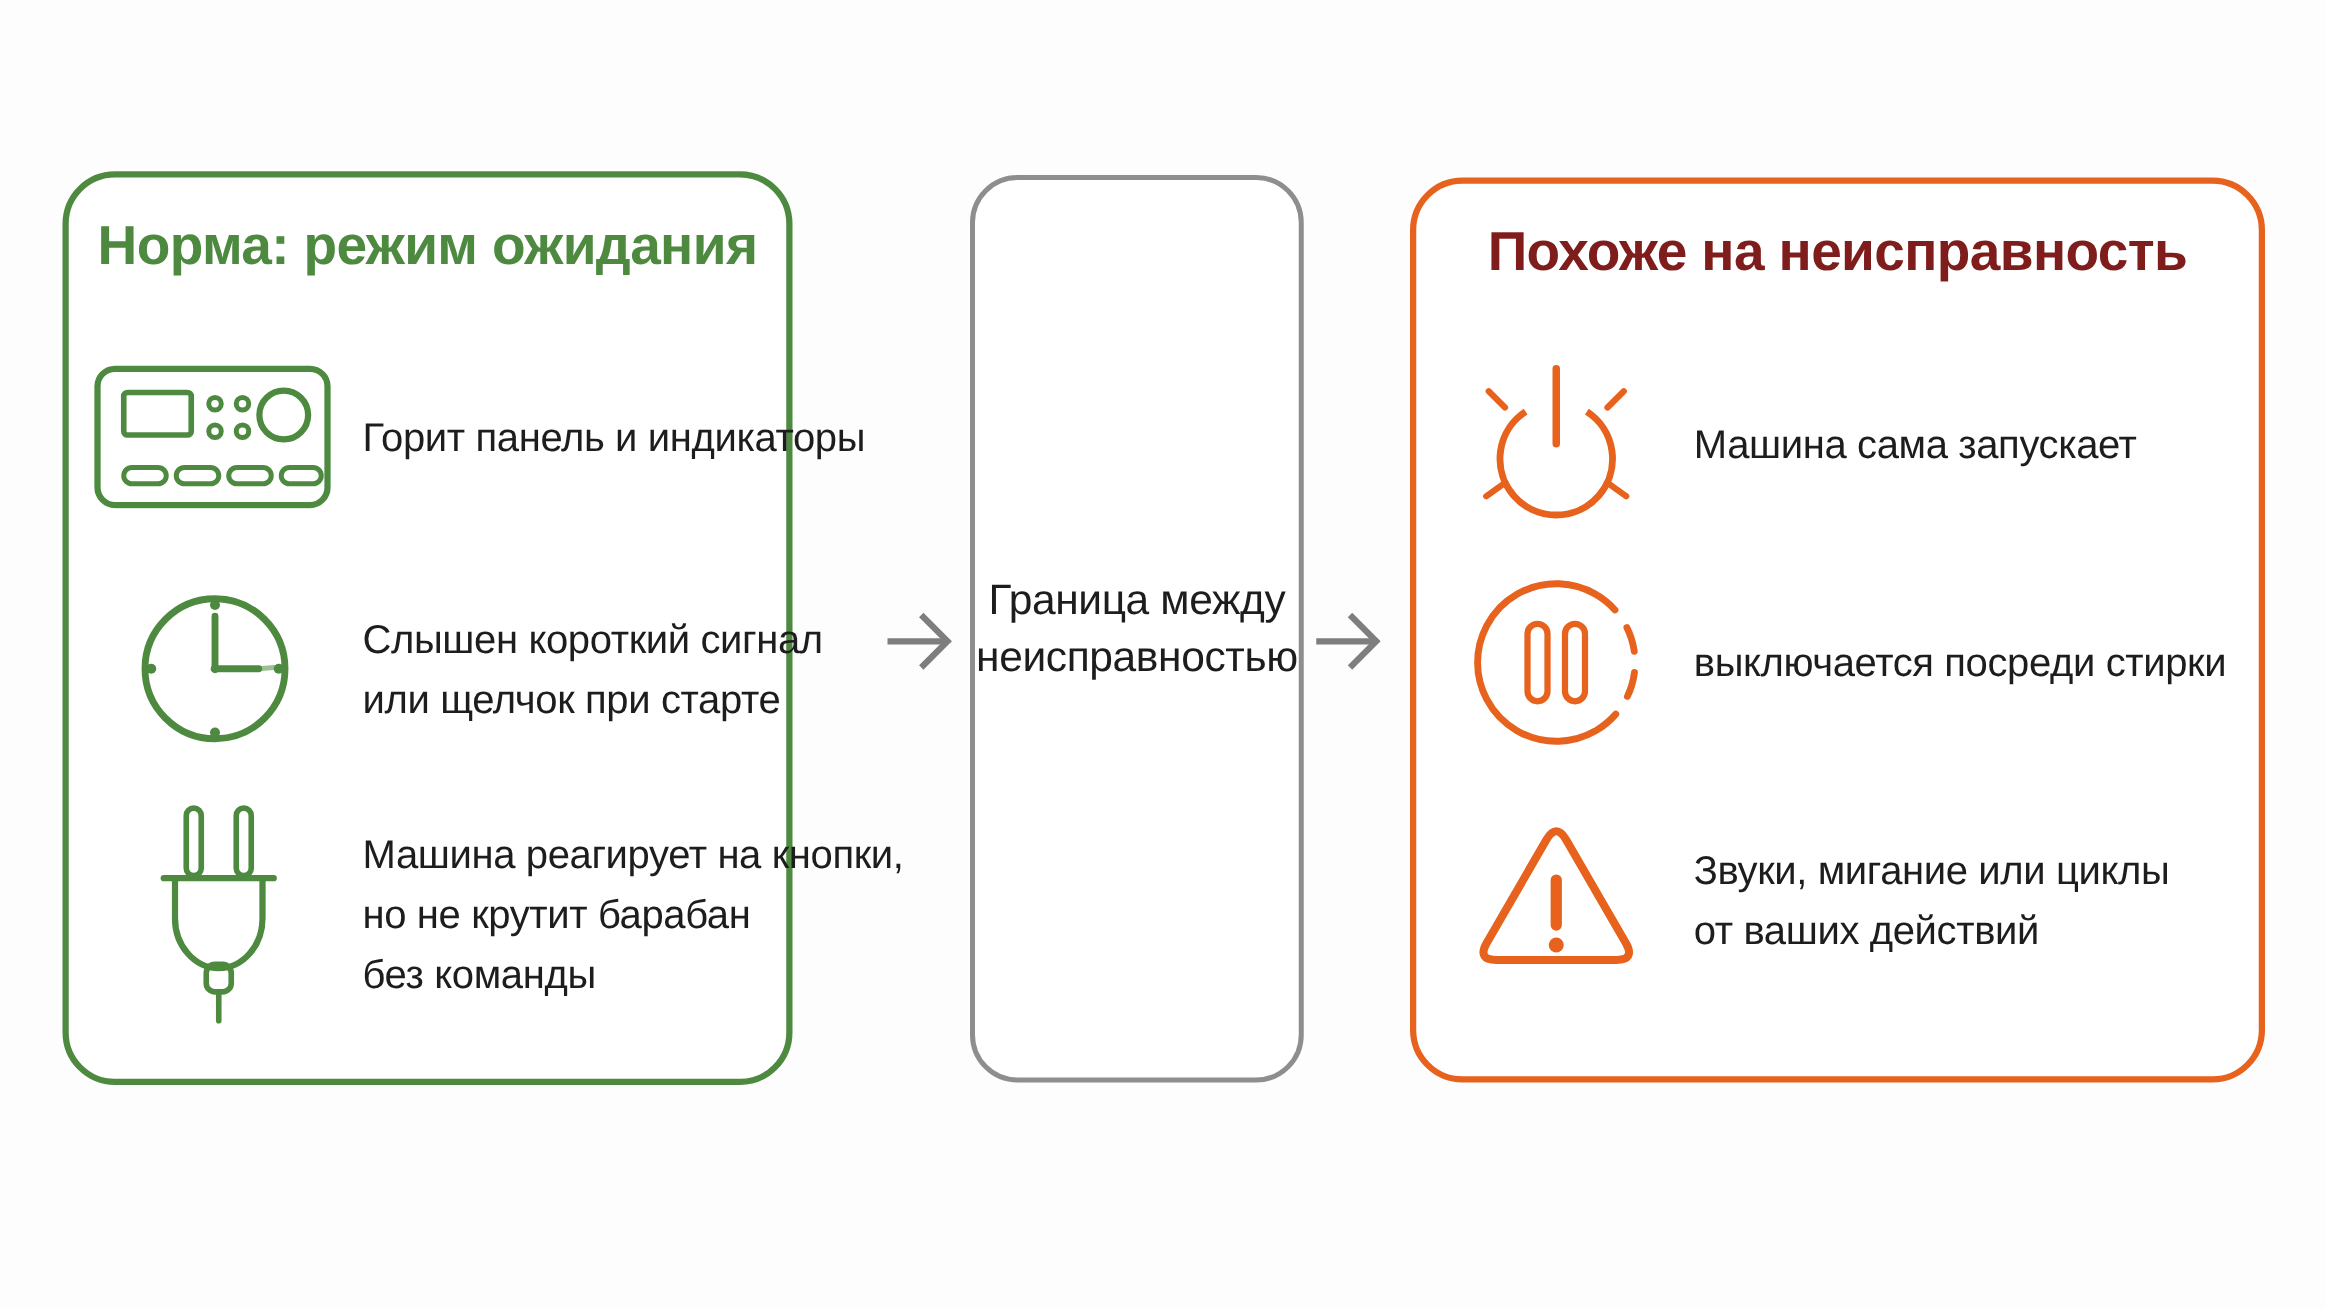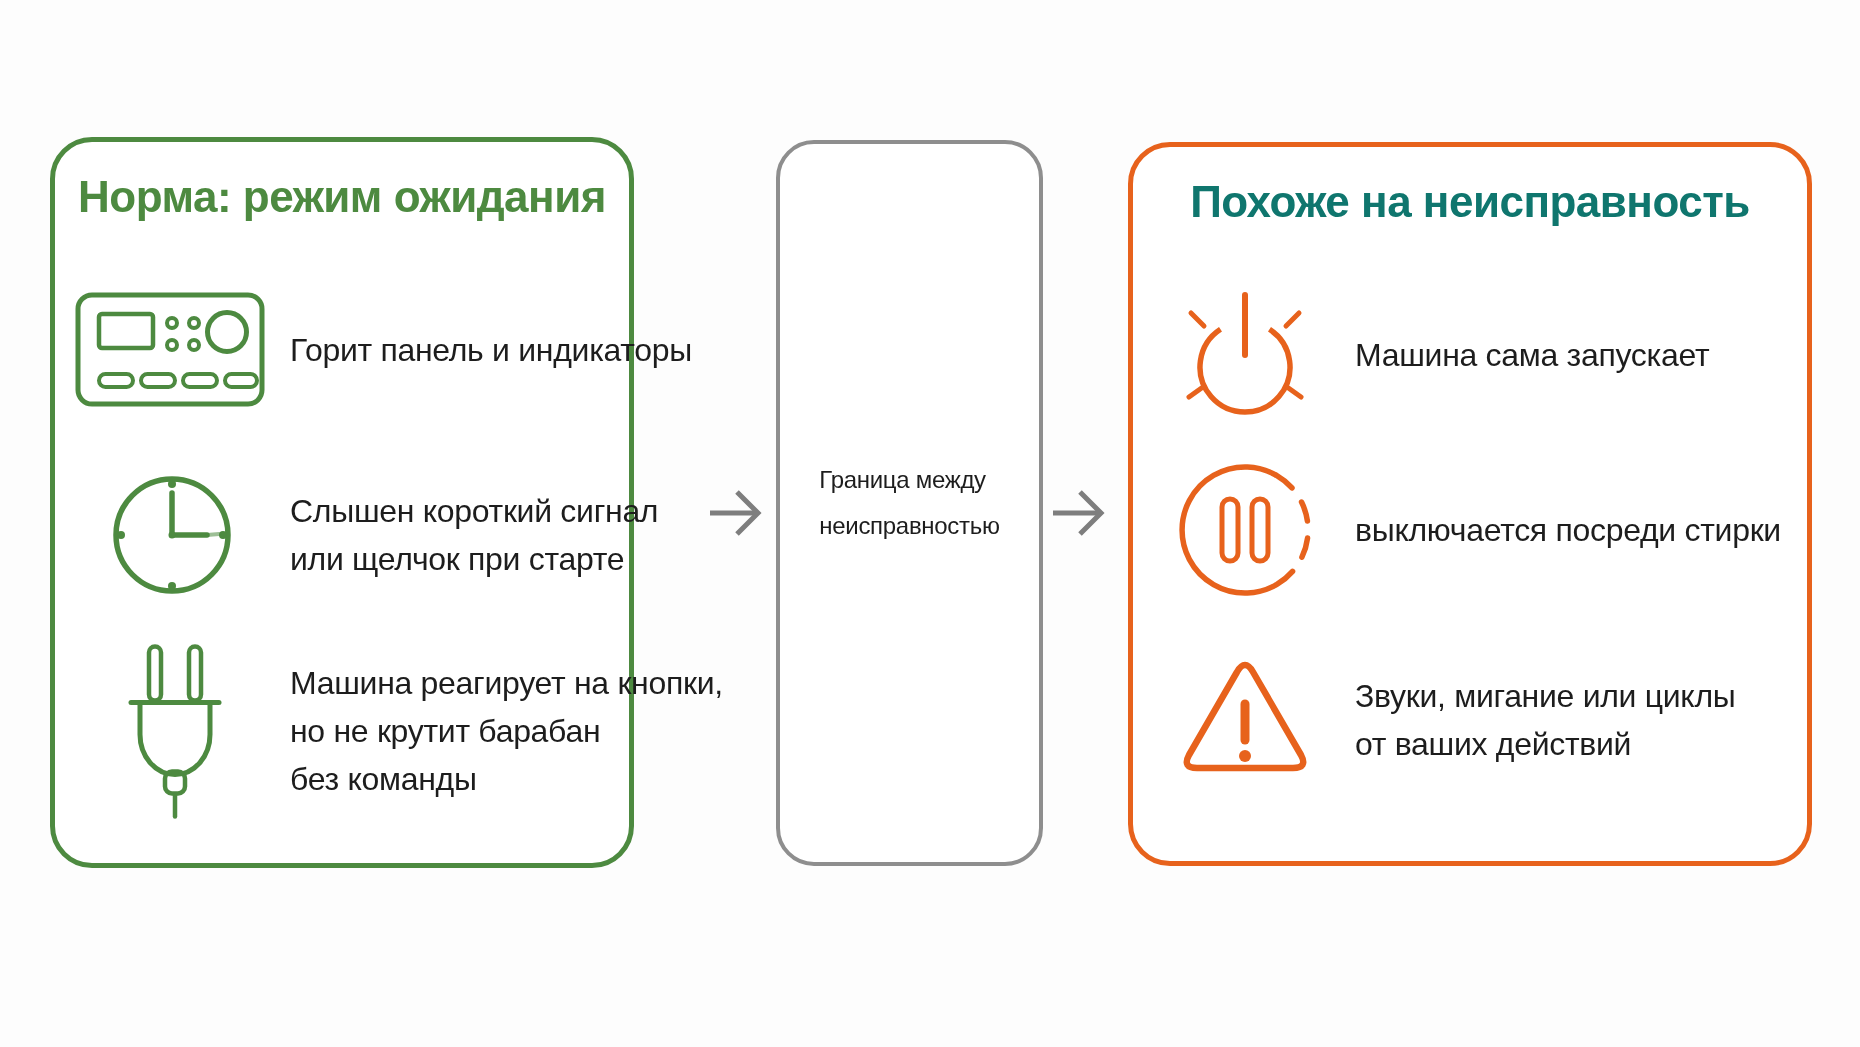--- a/index.html
+++ b/index.html
@@ -13,21 +13,21 @@
   .canvas{position:absolute;inset:0;}
   .panel{position:absolute;box-sizing:border-box;background:#fff;}
   .panel.green{left:50px;top:137px;width:584px;height:731px;border:5px solid #4d8a40;border-radius:42px;}
   .panel.mid{left:776px;top:140px;width:267px;height:726px;border:4px solid #8e8e8e;border-radius:38px;display:flex;align-items:center;justify-content:center;}
   .panel.orange{left:1128px;top:142px;width:684px;height:724px;border:5px solid #e7621c;border-radius:42px;}
   .panel-title{
     position:absolute;left:0;right:0;top:30px;margin:0;
     text-align:center;font-size:44px;font-weight:700;letter-spacing:-0.5px;
   }
   .panel.green .panel-title{color:#4d8a40;}
-  .panel.orange .panel-title{color:#0f766e;}
+  .panel.orange .panel-title{color:#7f1d1d;}
   .icon{position:absolute;}
   .icon svg{display:block;width:100%;height:100%;}
   .green-ink{color:#4d8a40;}
   .orange-ink{color:#e7621c;}
   .txt{
     position:absolute;display:flex;flex-direction:column;justify-content:center;
     font-size:32px;line-height:48px;letter-spacing:-0.3px;color:#1d1d1d;
   }
   .txt div{white-space:nowrap;}
   
@@ -38,21 +38,21 @@
   .i-g3{left:70px;top:496px;width:100px;height:185px;}
   .t-g3{left:235px;top:496px;height:185px;}
   
   .i-o1{left:32px;top:128px;width:160px;height:160px;}
   .t-o1{left:222px;top:128px;height:160px;align-items:center;}
   .i-o2{left:37px;top:308px;width:150px;height:150px;}
   .t-o2{left:222px;top:308px;height:150px;}
   .i-o3{left:42px;top:505px;width:140px;height:130px;}
   .t-o3{left:222px;top:495px;height:155px;}
   
-  .mid-text{font-size:24px;line-height:46px;letter-spacing:-0.3px;}
+  .mid-text{text-align:center;font-size:34px;line-height:46px;letter-spacing:-0.3px;}
   
   .arrow{position:absolute;width:62px;height:60px;color:#7e7e7e;}
   .arrow.a1{left:708px;top:483px;}
   .arrow.a2{left:1051px;top:483px;}
 </style>
 </head>
 <body>
 
 <div class="canvas">
 

